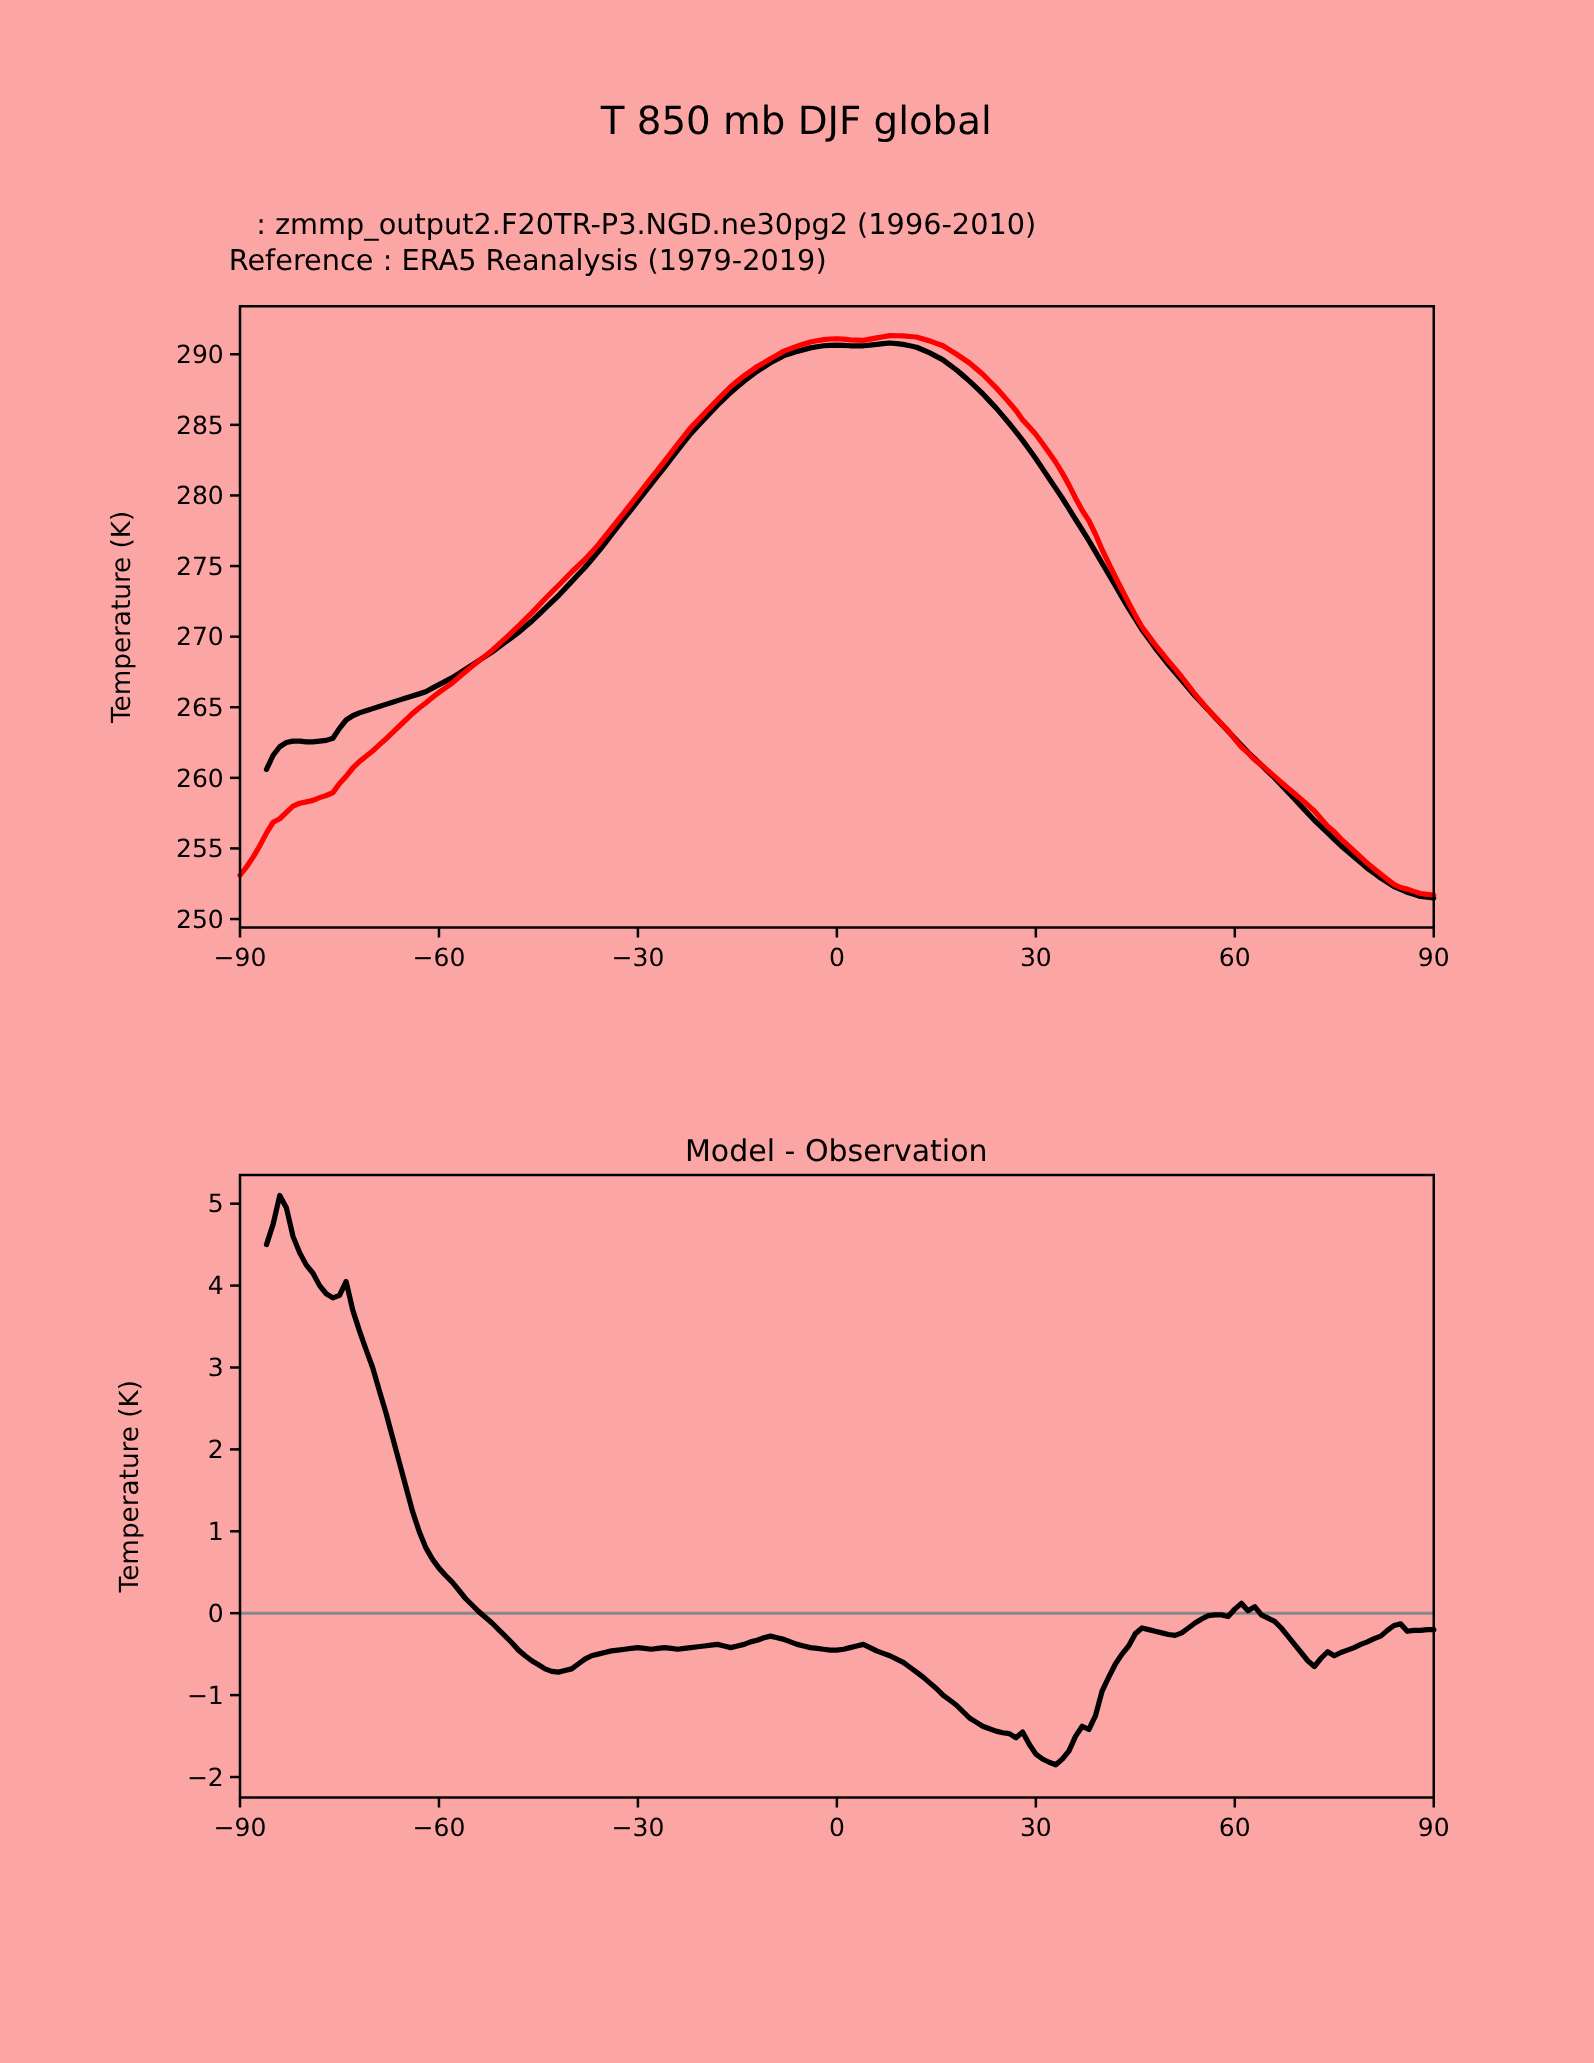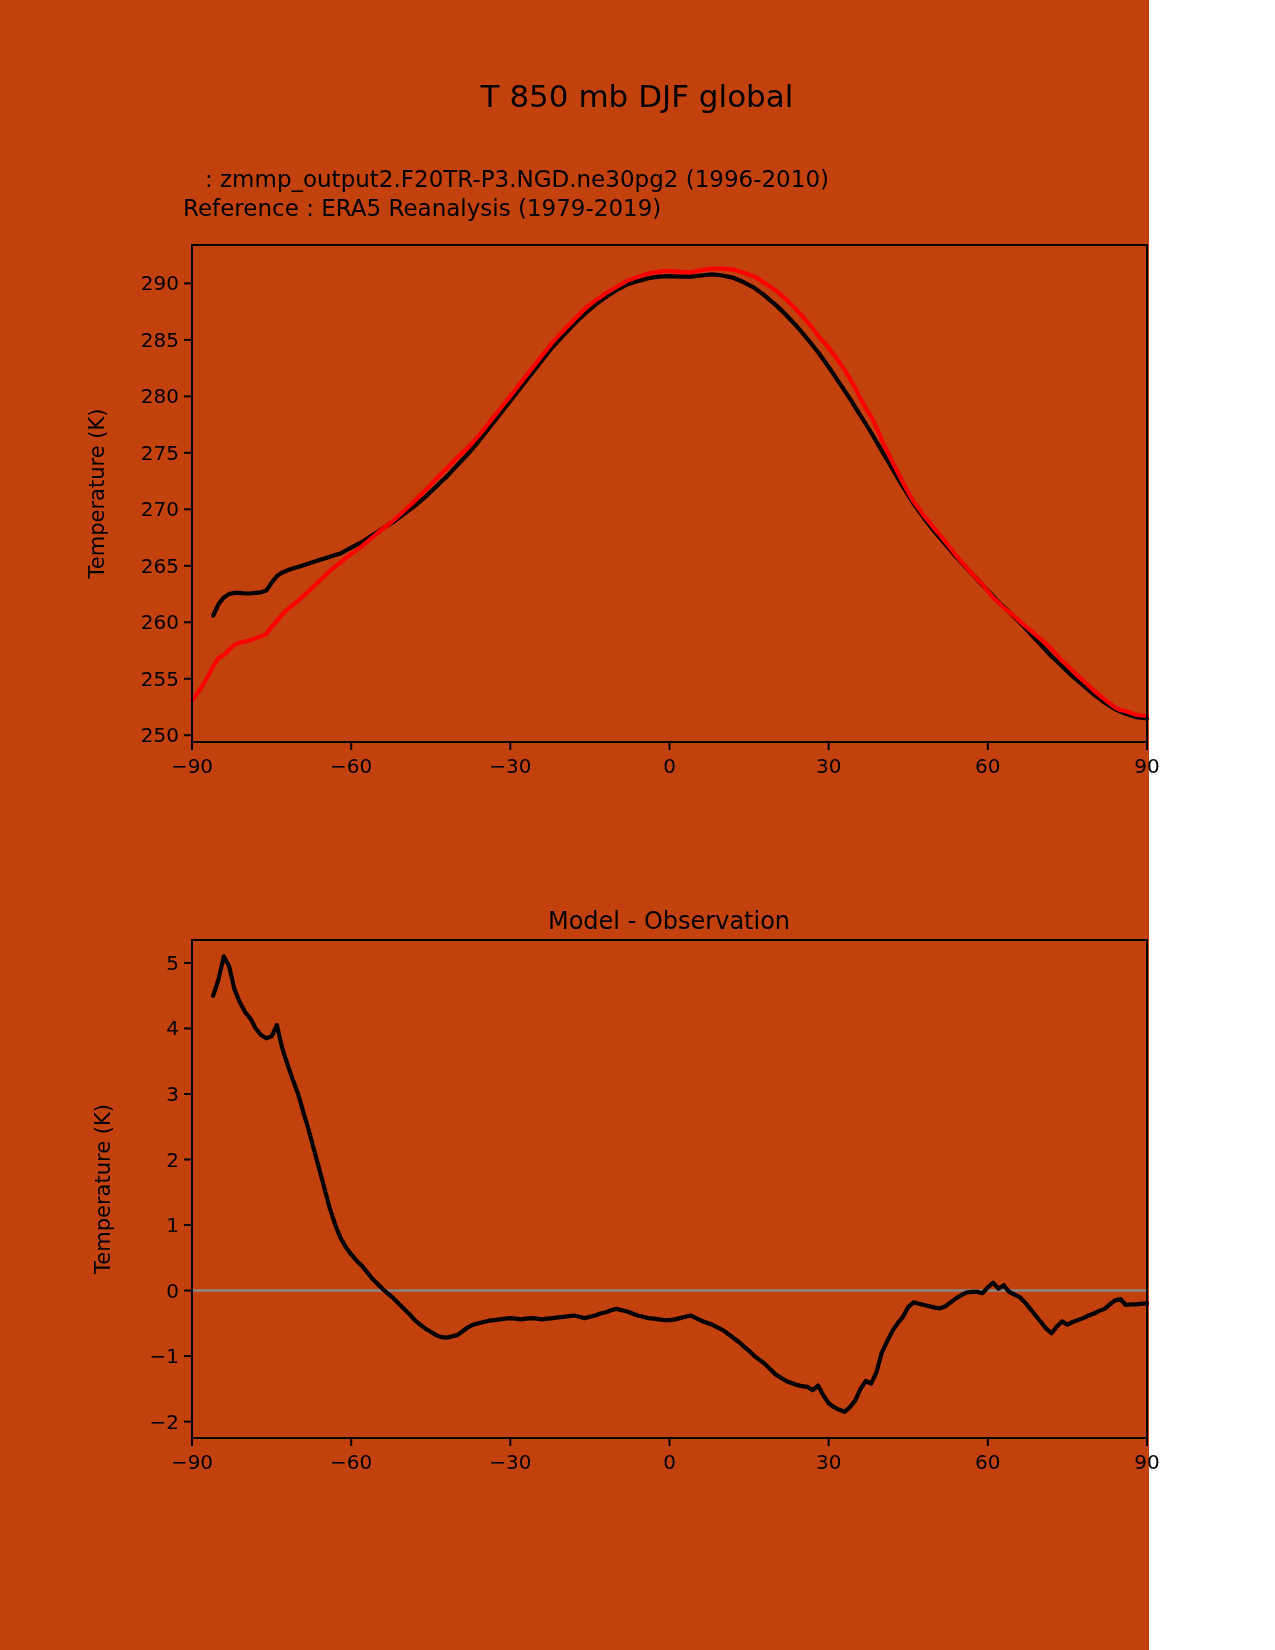--- a/index.html
+++ b/index.html
@@ -1,16 +1,16 @@
 <!DOCTYPE html>
 <html><head>
 <meta charset="utf-8">
 <style>
   html,body{margin:0;padding:0;background:#fff;}
-  .figure-wrap{position:relative;width:1149px;height:1650px;background:#c2410c;}
+  .figure-wrap{position:relative;width:1275px;height:1650px;background:#fca5a5;}
   svg{display:block;}
   text{font-family:"DejaVu Sans","Liberation Sans",sans-serif;fill:#000;}
   .fig-title{font-size:31px;}
   .subtitle{font-size:23px;}
   .axes-title{font-size:24px;}
   .axis-label{font-size:21px;}
   .tick-label{font-size:20px;}
 </style>
 </head>
 <body>

